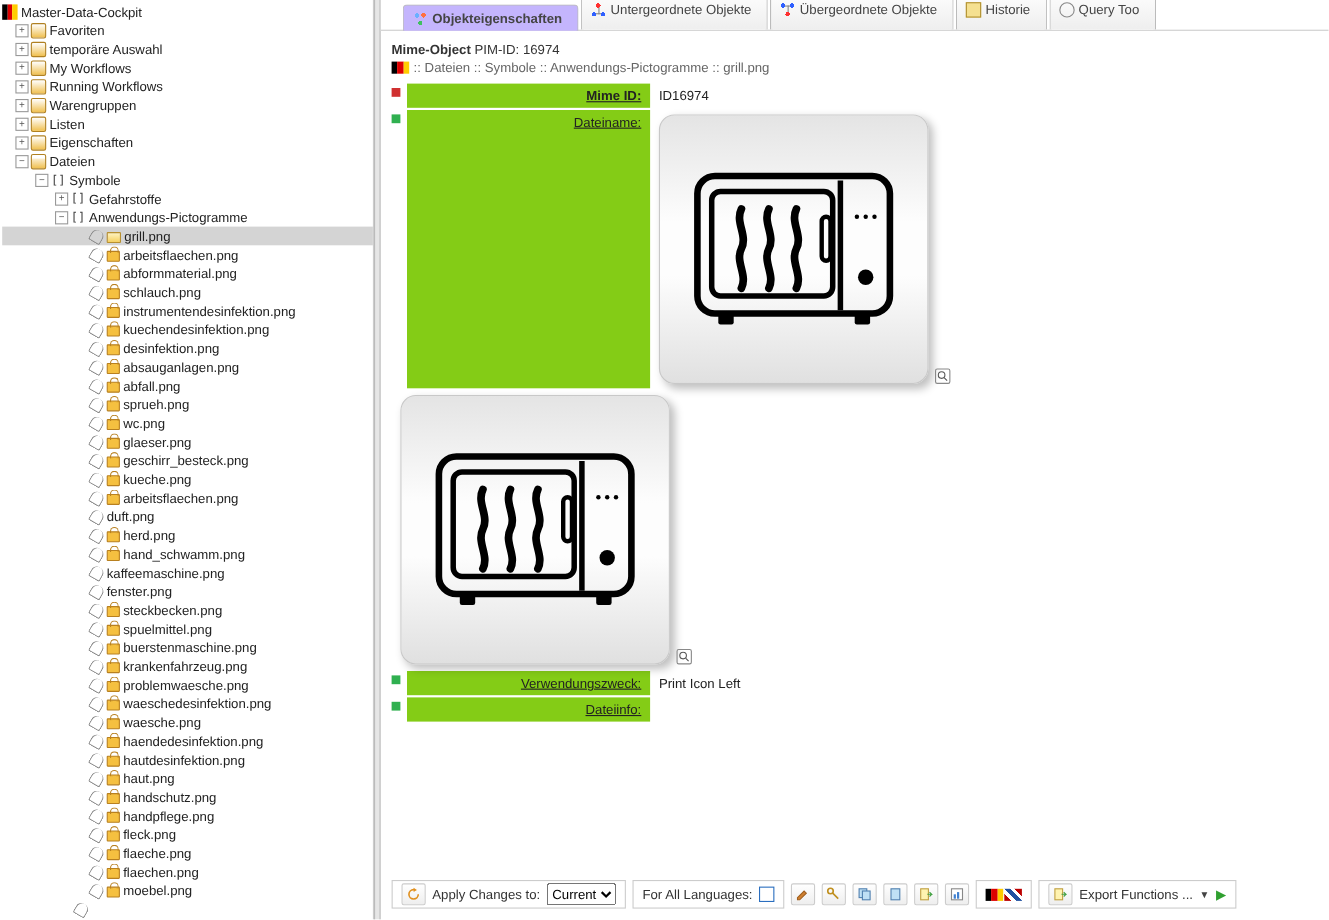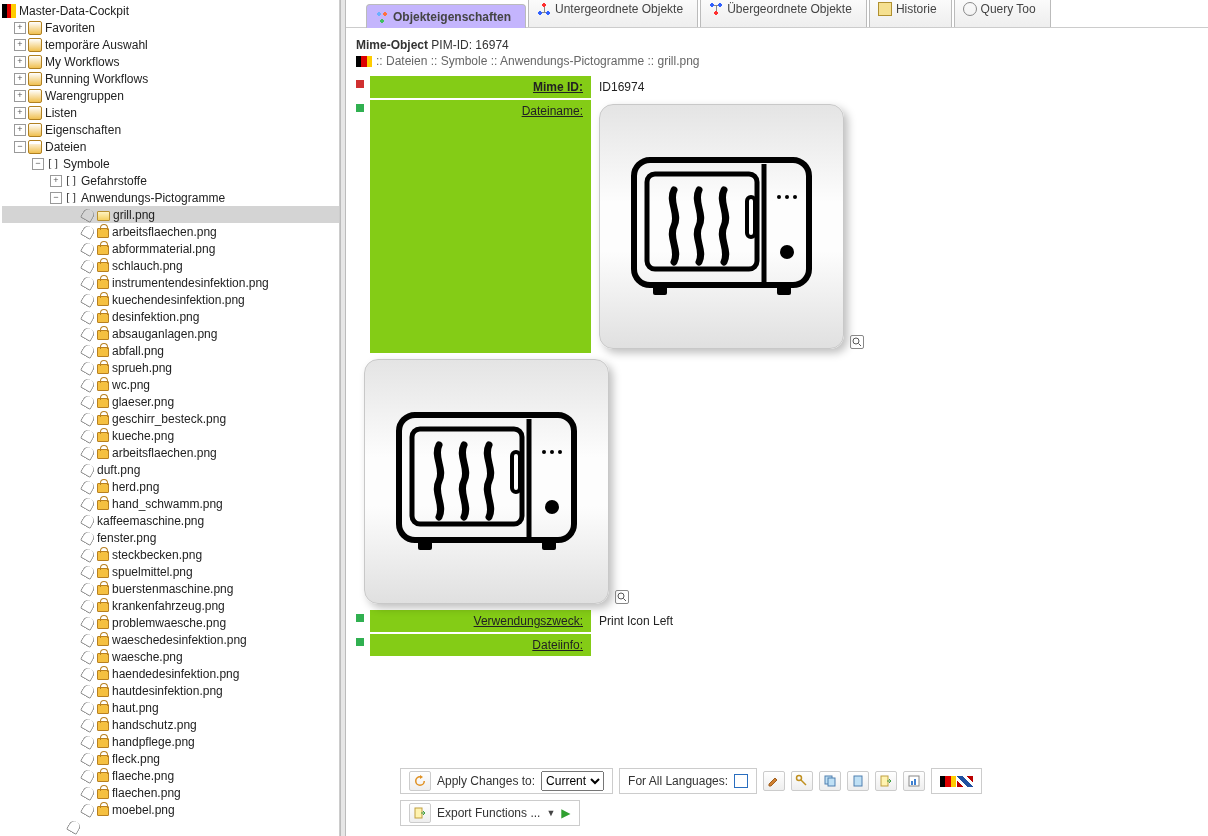--- a/index.html
+++ b/index.html
@@ -63,21 +63,21 @@
 .pdot { width:8px; height:8px; margin:4px 6px 0 0; flex-shrink:0; align-self:flex-start; }
 .pdot.red { background:#d03030; }
 .pdot.green { background:#30b050; }
 .pval { flex:1; padding:4px 8px; font-size:12px; color:#222; display:flex; align-items:flex-start; position:relative; }
 
 
 .preview-box { width:245px; height:245px; background:linear-gradient(#e4e4e4,#fdfdfd 40%, #fdfdfd 60%, #e0e0e0); border:1px solid #c8c8c8; border-radius:14px; box-shadow:4px 4px 8px rgba(0,0,0,.25); display:flex; align-items:center; justify-content:center; }
 .zoom { width:14px; height:14px; border:1px solid #888; border-radius:2px; margin-left:6px; align-self:flex-end; display:flex; align-items:center; justify-content:center; font-size:10px; cursor:pointer; }
 
 
-.bottom { margin-top:auto; display:flex; flex-direction:column; gap:6px; padding:10px;margin-left:44px; }
+.bottom { margin-top:auto; display:flex; flex-direction:row; gap:6px; padding:10px; }
 .bb-row { display:flex; align-items:center; gap:6px; }
 .bb-seg { display:flex; align-items:center; gap:6px; border:1px solid #ccc; padding:3px 8px; height:26px; background:#fff; }
 .bb-seg select { font-size:12px; height:20px; }
 .bb-cb { width:14px; height:14px; border:1px solid #2a6ebf; display:inline-block; }
 .bb-btn { width:22px; height:20px; border:1px solid #ccc; background:linear-gradient(#fff,#eee); border-radius:2px; display:flex; align-items:center; justify-content:center; cursor:pointer; }
 .flags { display:flex; gap:1px; }
 .flags .f { width:16px; height:11px; display:flex; }
 .flags .f span { flex:1; }
 
 </style>

